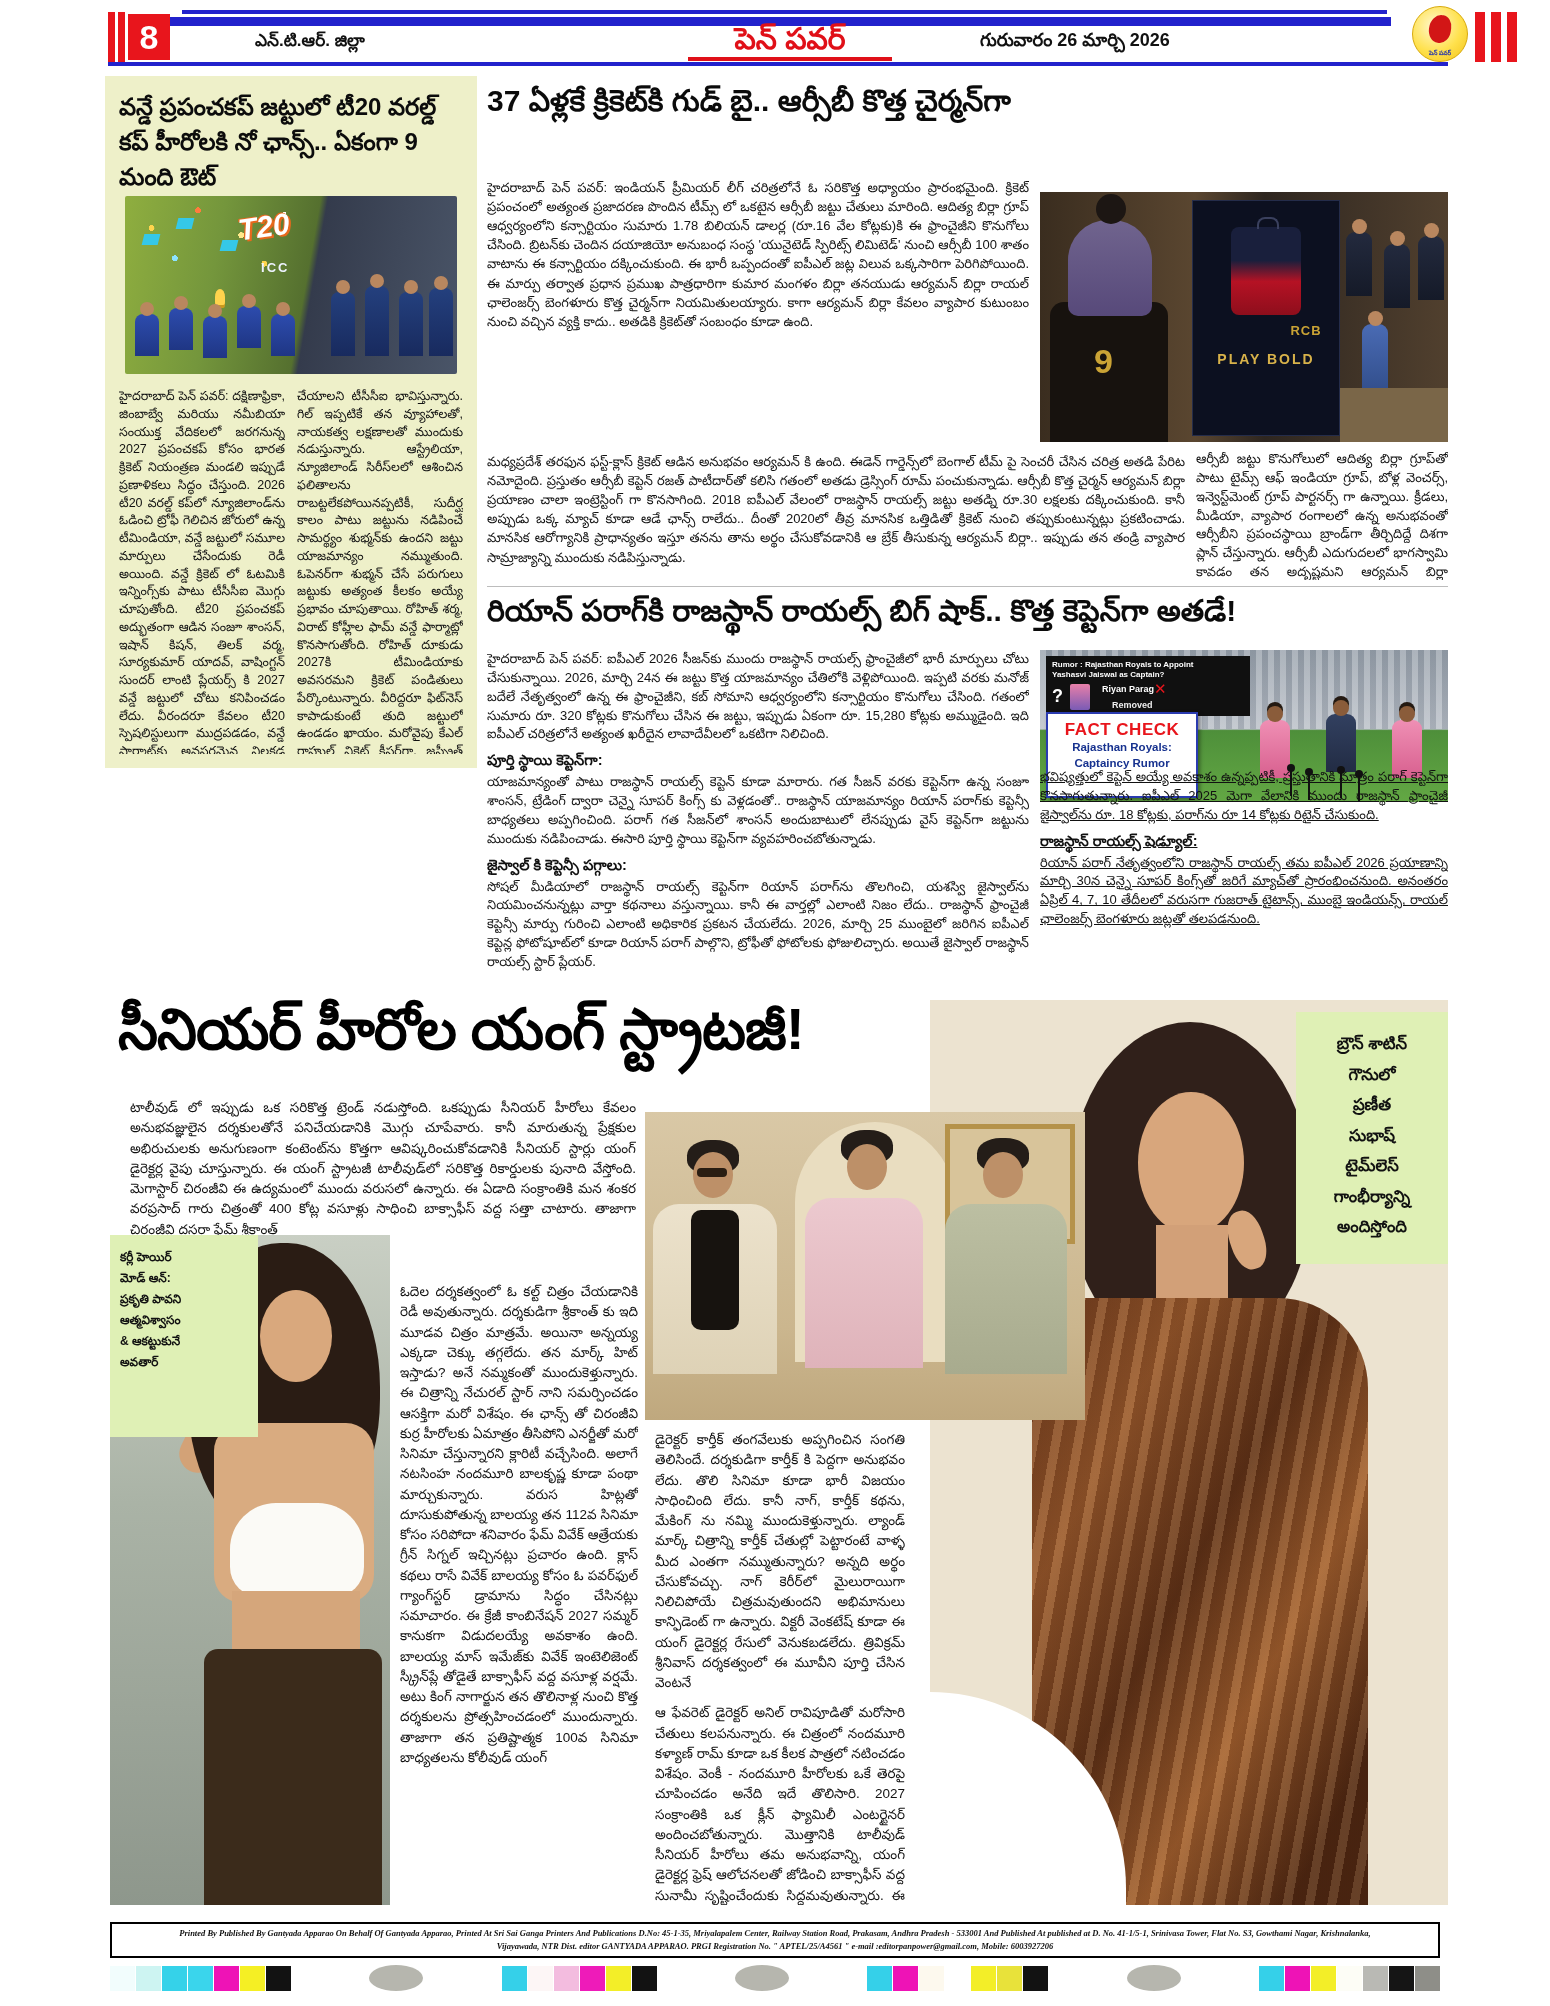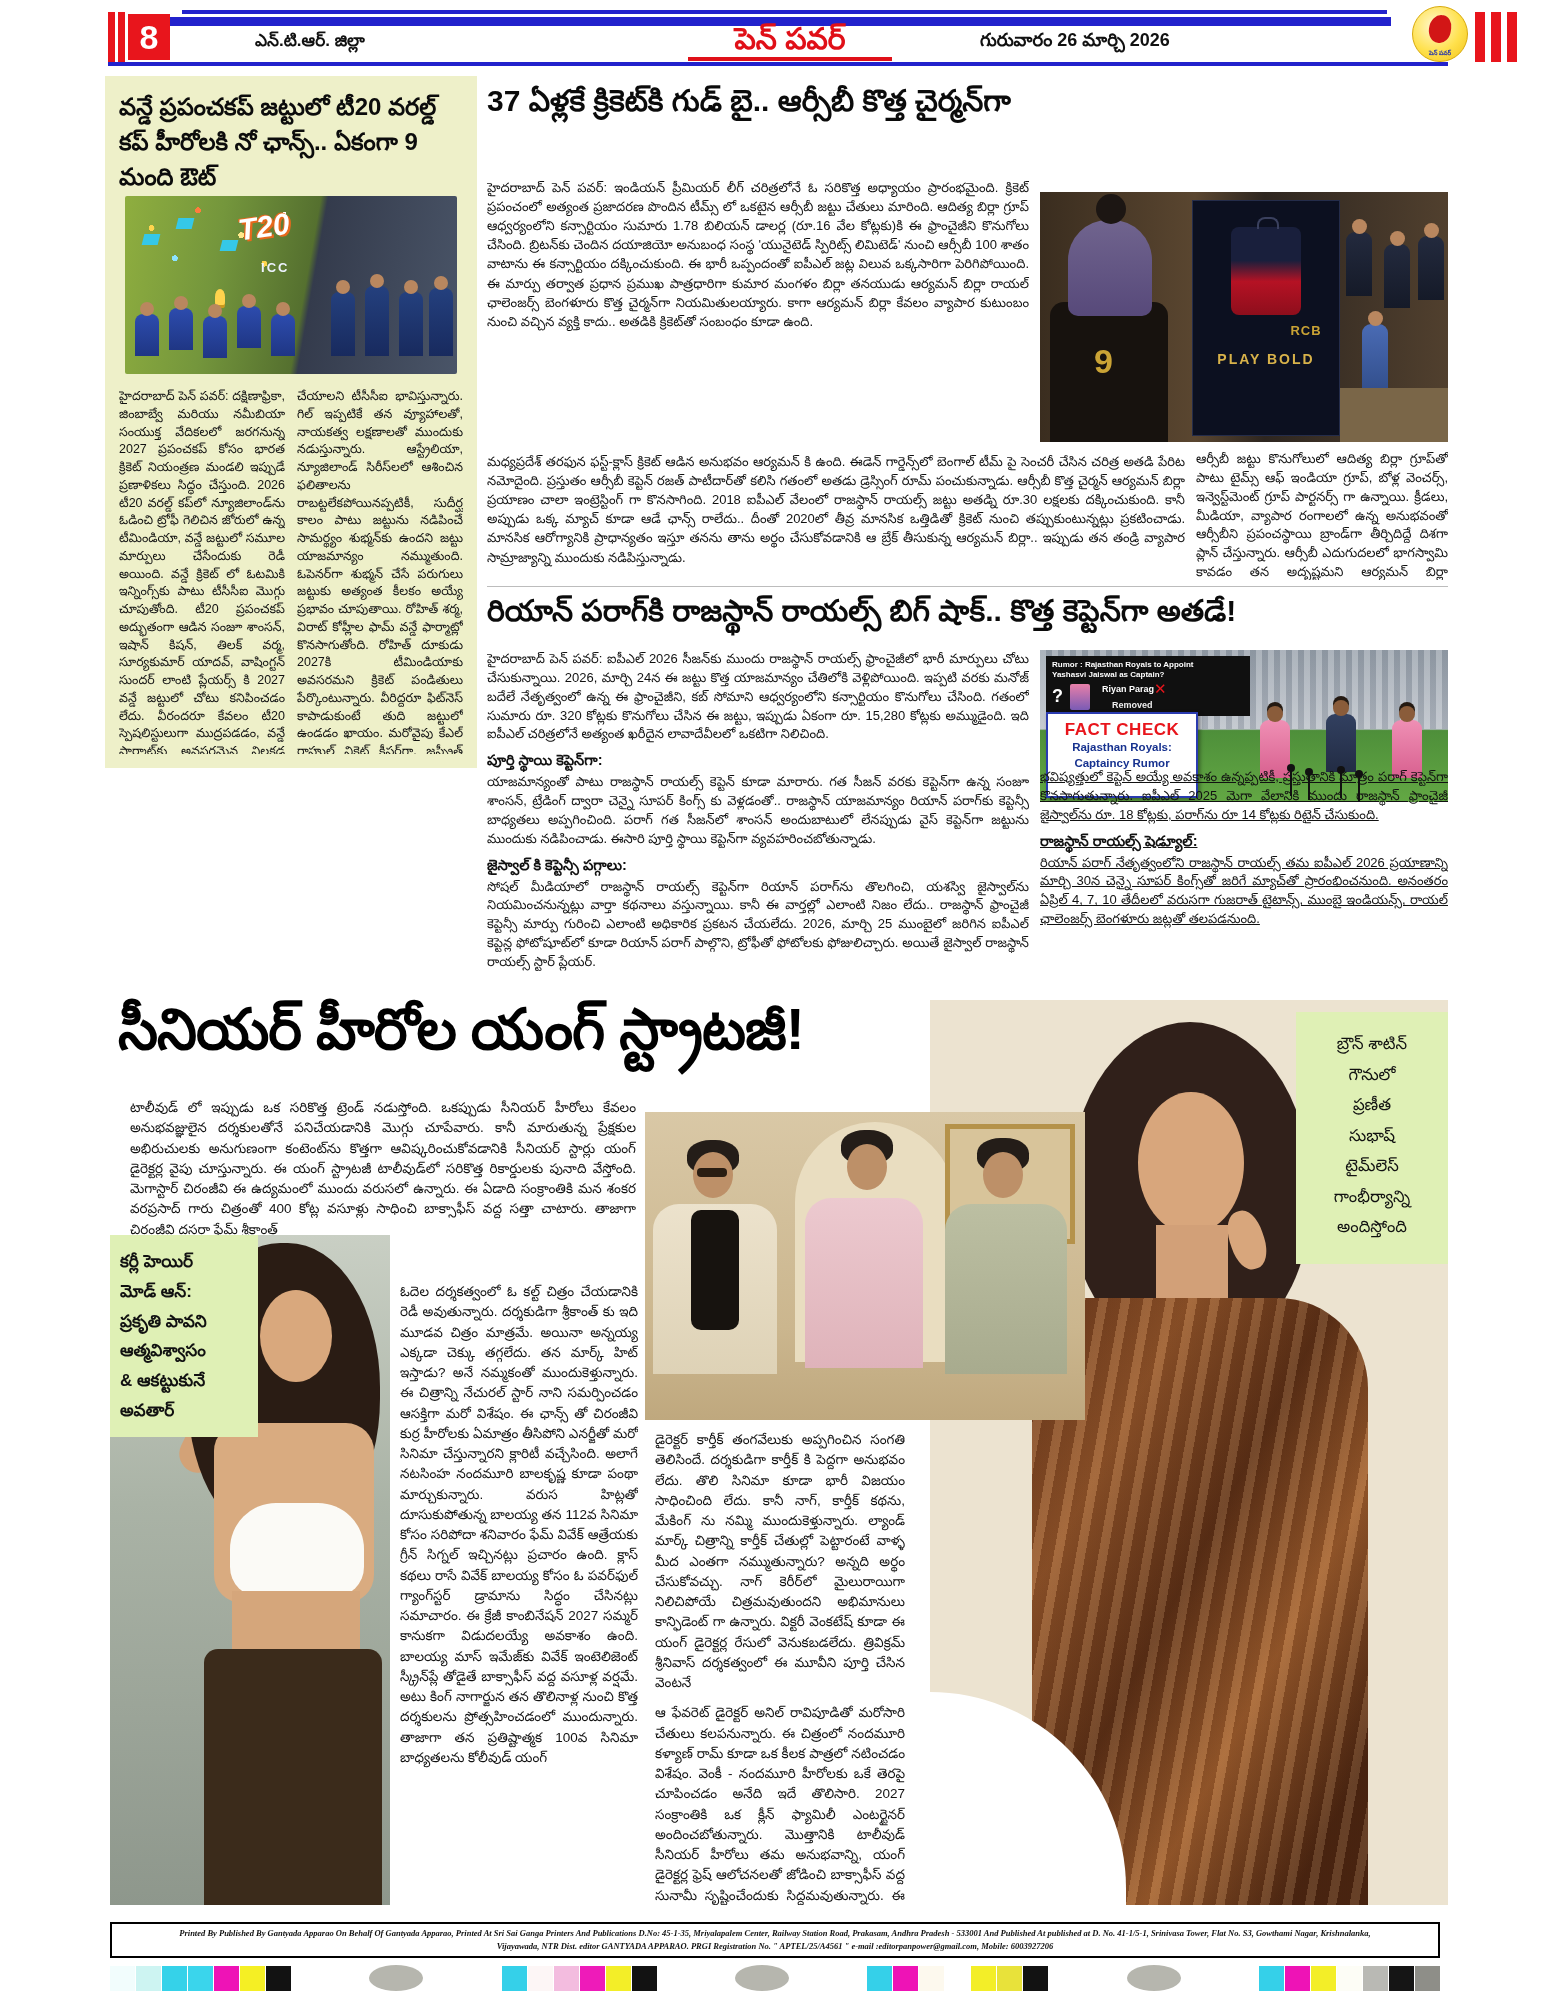--- a/index.html
+++ b/index.html
@@ -102,26 +102,26 @@
   .wface{position:absolute;left:208px;top:92px;width:106px;height:142px;background:#d8a67c;border-radius:50%;}
   .wneck{position:absolute;left:226px;top:225px;width:72px;height:90px;background:#d2a078;}
   .wshirt{position:absolute;left:102px;top:298px;width:336px;height:607px;border-radius:46px 90px 0 0;
     background:linear-gradient(118deg,#6e3a1d 0%,#97582c 24%,#5e3117 46%,#a2602f 66%,#4e2712 88%);}
   .wshirt::after{content:"";position:absolute;inset:0;border-radius:inherit;
     background:repeating-linear-gradient(100deg,rgba(255,220,170,.14) 0 9px,rgba(40,16,4,.16) 9px 22px);}
   .whand{position:absolute;left:300px;top:210px;width:34px;height:60px;background:#d8a67c;border-radius:45%;transform:rotate(-18deg);}
   .wcurve{position:absolute;left:0;top:692px;width:196px;height:213px;background:#fff;border-top-right-radius:210px;}
   .greenbox{background:#dff0b5;}
   .rcap{left:1296px;top:1012px;width:152px;height:252px;z-index:6;padding:16px 6px;box-sizing:border-box;text-align:center;}
-  .rcap div{font-size:16.5px;font-weight:400;line-height:1.85;}
+  .rcap div{font-size:16.5px;font-weight:700;line-height:1.85;}
   .a4intro{left:130px;top:1098px;width:506px;height:170px;overflow:hidden;font-size:13.5px;line-height:1.5;text-align:justify;}
   .lphoto{left:110px;top:1235px;width:280px;height:670px;position:absolute;overflow:hidden;
     background:linear-gradient(180deg,#c9cfc4,#aab3a6 40%,#8e978c);}
   .lcap{position:absolute;left:0;top:0;width:148px;height:202px;padding:12px 10px;box-sizing:border-box;z-index:2;}
-  .lcap div{font-size:17px;font-weight:800;line-height:1.75;}
+  .lcap div{font-size:12px;font-weight:800;line-height:1.75;}
   .phair{position:absolute;left:78px;top:8px;width:192px;height:300px;background:#2a1c14;border-radius:48%;}
   .pface{position:absolute;left:150px;top:55px;width:72px;height:92px;background:#d9a87d;border-radius:50%;}
   .parm{position:absolute;left:96px;top:84px;width:38px;height:160px;background:#d3a277;border-radius:20px;transform:rotate(26deg);}
   .ptorso{position:absolute;left:104px;top:188px;width:160px;height:180px;background:#d9ab80;border-radius:28px;}
   .pbra{position:absolute;left:120px;top:268px;width:134px;height:94px;background:#fbfaf6;border-radius:46px 46px 30px 30px;}
   .pwaist{position:absolute;left:122px;top:356px;width:128px;height:64px;background:#d5a67b;}
   .ppants{position:absolute;left:94px;top:414px;width:178px;height:256px;background:#3b2b1b;border-radius:14px 14px 0 0;}
   .a4col2{left:400px;top:1282px;width:238px;height:620px;overflow:hidden;font-size:13.5px;line-height:1.5;text-align:justify;}
   .actors{left:645px;top:1112px;width:440px;height:308px;position:absolute;overflow:hidden;z-index:4;
     background:linear-gradient(180deg,#d9c8a6,#cbb68e 70%,#bfa87e);}

